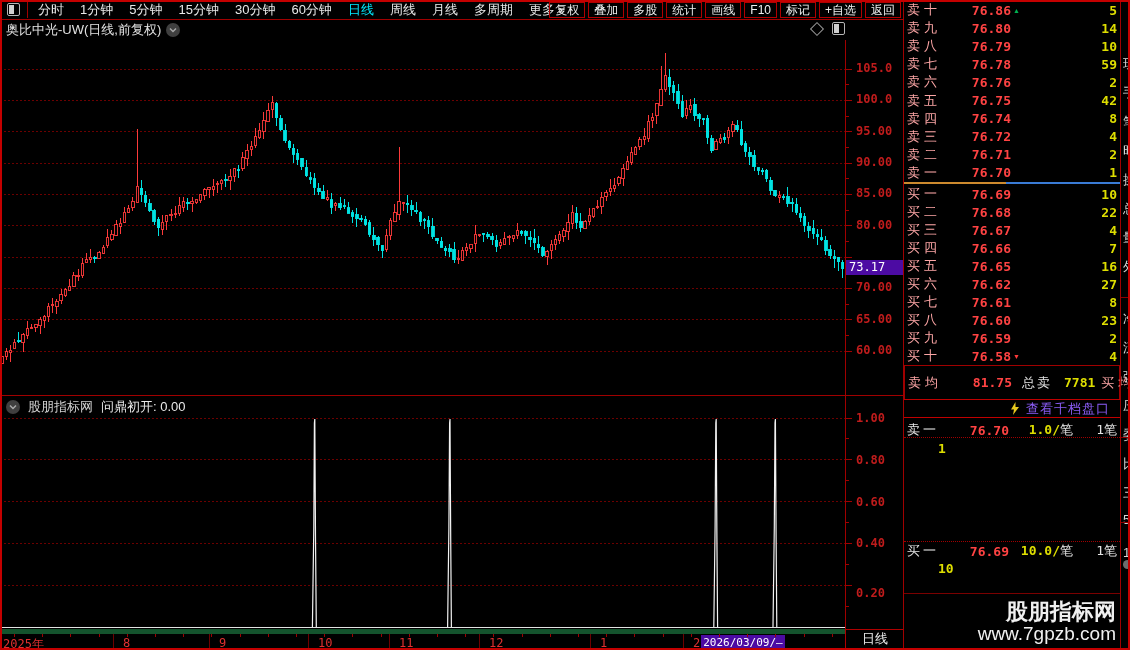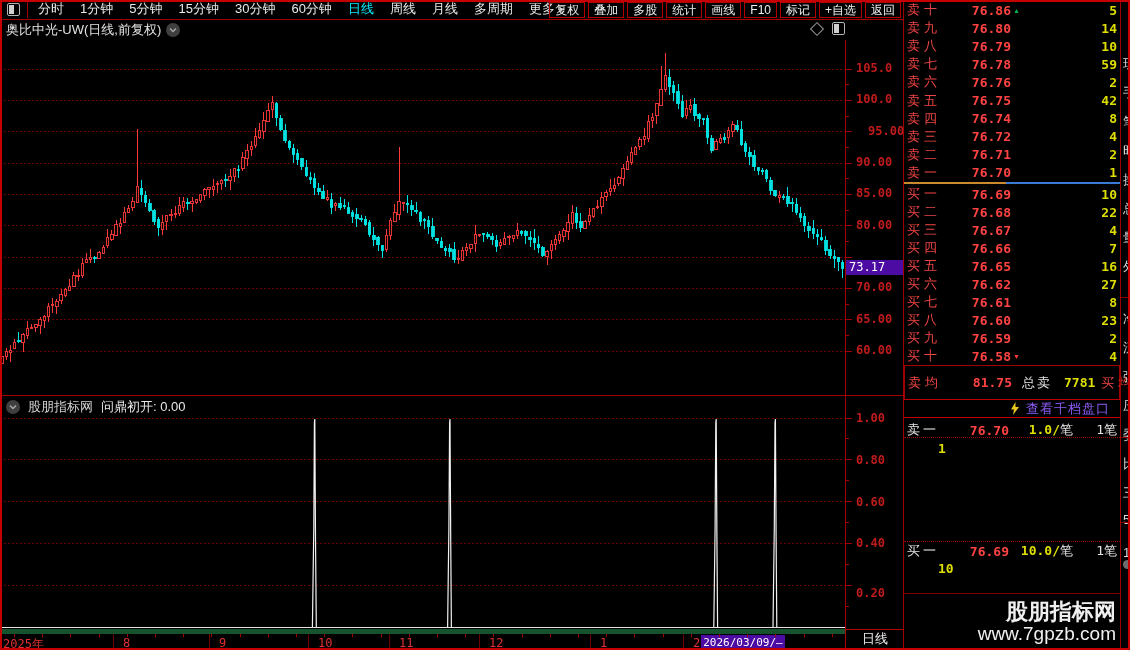--- a/index.html
+++ b/index.html
@@ -5,21 +5,21 @@
   html,body{margin:0;padding:0;background:#000;}
   body{font-family:"Liberation Sans",sans-serif;}
   .screen{position:relative;width:1130px;height:650px;background:#000;overflow:hidden;}
   .frame{position:absolute;inset:0;border:2px solid #c40000;pointer-events:none;z-index:50;}
 
   
   .toolbar{position:absolute;left:0;top:0;width:903px;height:19px;border-bottom:1px solid #a00000;display:flex;align-items:center;}
   .tb-iconbox{position:absolute;left:0;top:0;width:27px;height:18px;border-right:1px solid #a00000;display:flex;align-items:center;justify-content:center;}
   .split-ico{position:relative;width:11px;height:11px;border:1px solid #b5b5b5;border-radius:2px;display:inline-block;}
   .split-ico::before{content:"";position:absolute;left:1px;top:1px;bottom:1px;width:45%;background:#cfcfcf;}
-  .tb-left{position:absolute;left:30px;top:0;height:19px;display:flex;align-items:flex-start;}
+  .tb-left{position:absolute;left:30px;top:0;height:19px;display:flex;align-items:center;}
   .tb-it{color:#e8e8e8;font-size:13px;margin:0 8px;white-space:nowrap;cursor:default;}
   .tb-it.active{color:#00eaff;}
   .tb-right{position:absolute;right:2px;top:1px;height:17px;display:flex;align-items:center;gap:3px;}
   .tb-btn{color:#f0f0f0;font-size:12px;border:1px solid #b00000;padding:0 5px;height:14px;line-height:14px;white-space:nowrap;}
 
   
   .title-row{position:absolute;left:6px;top:21px;height:18px;display:flex;align-items:center;gap:5px;color:#e2e2e2;font-size:13px;}
   .chev-circle{display:inline-flex;}
 
   
@@ -47,21 +47,21 @@
   .period-box{position:absolute;left:845px;top:629px;width:58px;height:18px;border:1px solid #b00000;background:#000;color:#ececec;font-size:13px;display:flex;align-items:center;justify-content:center;z-index:4;}
   .bottom-cut{position:absolute;left:0;top:647px;width:903px;height:3px;z-index:3;}
   .frag{position:absolute;top:1px;height:2px;}
 
   
   .qp-lborder{position:absolute;left:903px;top:0;width:1px;height:650px;background:#a00000;z-index:5;}
   .qp-rborder{position:absolute;left:1120px;top:0;width:1px;height:650px;background:#a00000;z-index:5;}
   .quote-panel{position:absolute;left:904px;top:0;width:216px;height:650px;background:#000;z-index:4;}
   .ob-rows{position:absolute;left:0;width:216px;display:flex;flex-direction:column;}
   .ob-row{flex:1;display:grid;grid-template-columns:46px 58px 16px 1fr;align-items:center;padding:0 3px;}
-  .ob-label{color:#ef4444;font-size:13px;letter-spacing:4px;white-space:nowrap;}
+  .ob-label{color:#fca5a5;font-size:13px;letter-spacing:4px;white-space:nowrap;}
   .ob-price{color:#ff4343;font-size:13px;font-weight:bold;font-family:"DejaVu Sans Mono",monospace;text-align:right;}
   .ob-marker{font-size:7px;padding-left:2px;}
   .ob-qty{color:#dede00;font-size:13px;font-weight:bold;font-family:"DejaVu Sans Mono",monospace;text-align:right;}
   .ob-divider{position:absolute;left:0;top:182px;width:216px;height:2px;display:flex;}
   .od-l{width:102px;height:1.5px;background:#cc8a2e;}
   .od-r{flex:1;height:1.5px;background:#3a7bd5;}
   .avg-box{position:absolute;left:0;top:365px;width:214px;height:33px;border:1px solid #a00000;display:flex;flex-direction:row;}
   .avg-row{flex:1;display:grid;grid-template-columns:46px 58px 52px 1fr;align-items:center;padding:0 3px;}
   .avg-val-red{color:#ff4343;font-size:13px;font-weight:bold;font-family:"DejaVu Sans Mono",monospace;text-align:right;}
   .avg-val-green{color:#00cc44;font-size:13px;font-weight:bold;font-family:"DejaVu Sans Mono",monospace;text-align:right;}
@@ -858,21 +858,21 @@
       <div class="es-ch" style="top: 545px;">1</div>
       <div class="es-sep" style="top: 297px;"></div>
       <div class="es-sep" style="top: 437px;"></div>
       <div class="es-sep" style="top: 522px;"></div>
       <div class="es-circle" style="top: 560px;"></div>
     </div>
 
   <div class="frame"></div>
 <div class="ylab" style="top: 61px;">105.0</div>
     <div class="ylab" style="top: 92.3335px;">100.0</div>
-    <div class="ylab" style="top: 123.667px; margin-left: 12px;">95.00</div>
+    <div class="ylab" style="top: 123.667px;">95.00</div>
     <div class="ylab" style="top: 155px;">90.00</div>
     <div class="ylab" style="top: 186.334px;">85.00</div>
     <div class="ylab" style="top: 217.667px;">80.00</div>
     <div class="ylab" style="top: 280.334px;">70.00</div>
     <div class="ylab" style="top: 311.668px;">65.00</div>
     <div class="ylab" style="top: 343.002px;">60.00</div>
     <div class="ilab" style="top: 411px;">1.00</div>
     <div class="ilab" style="top: 452.8px;">0.80</div>
     <div class="ilab" style="top: 494.6px;">0.60</div>
     <div class="ilab" style="top: 536.4px;">0.40</div>

